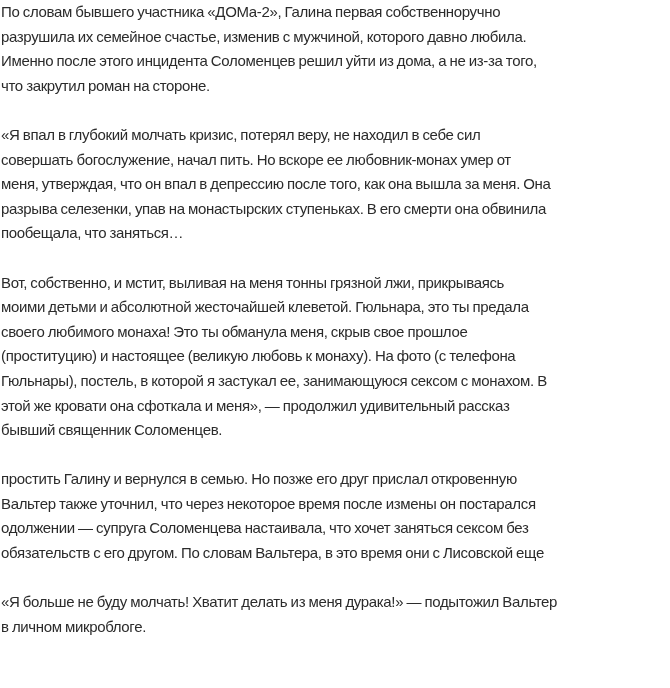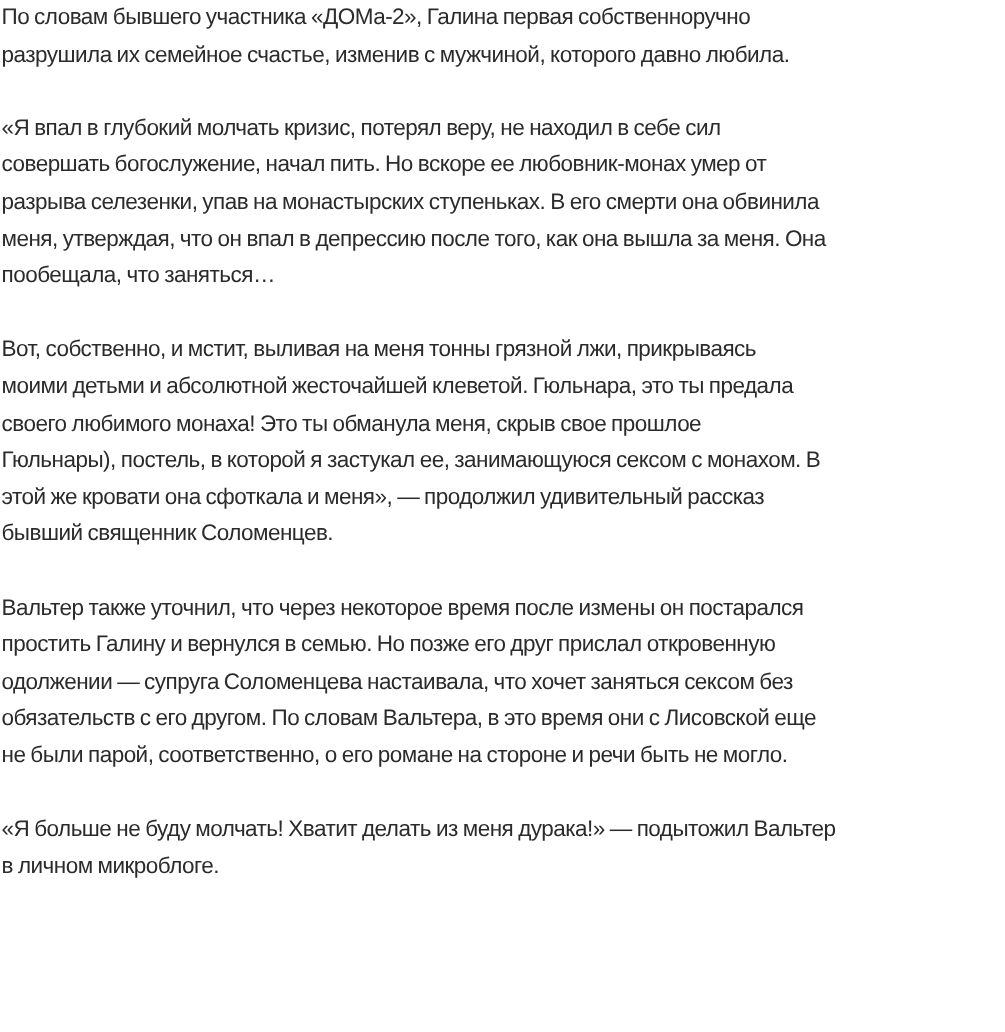--- a/index.html
+++ b/index.html
@@ -25,45 +25,47 @@
   .line { display: block; white-space: nowrap; }
 </style>
 </head>
 <body>
 
 <div class="article">
 
   <p class="para">
     <span class="line">По словам бывшего участника «ДОМа-2», Галина первая собственноручно</span>
     <span class="line">разрушила их семейное счастье, изменив с мужчиной, которого давно любила.</span>
+    <span class="line">Именно после этого инцидента Соломенцев решил уйти из дома, а не из-за того,</span>
+    <span class="line">что закрутил роман на стороне.</span>
   </p>
 
   <p class="para">
     <span class="line">«Я впал в глубокий молчать кризис, потерял веру, не находил в себе сил</span>
     <span class="line">совершать богослужение, начал пить. Но вскоре ее любовник-монах умер от</span>
+    <span class="line">меня, утверждая, что он впал в депрессию после того, как она вышла за меня. Она</span>
     <span class="line">разрыва селезенки, упав на монастырских ступеньках. В его смерти она обвинила</span>
-    <span class="line">меня, утверждая, что он впал в депрессию после того, как она вышла за меня. Она</span>
     <span class="line">пообещала, что заняться…</span>
   </p>
 
   <p class="para">
     <span class="line">Вот, собственно, и мстит, выливая на меня тонны грязной лжи, прикрываясь</span>
     <span class="line">моими детьми и абсолютной жесточайшей клеветой. Гюльнара, это ты предала</span>
     <span class="line">своего любимого монаха! Это ты обманула меня, скрыв свое прошлое</span>
+    <span class="line">(проституцию) и настоящее (великую любовь к монаху). На фото (с телефона</span>
     <span class="line">Гюльнары), постель, в которой я застукал ее, занимающуюся сексом с монахом. В</span>
     <span class="line">этой же кровати она сфоткала и меня», — продолжил удивительный рассказ</span>
     <span class="line">бывший священник Соломенцев.</span>
   </p>
 
   <p class="para">
+    <span class="line">простить Галину и вернулся в семью. Но позже его друг прислал откровенную</span>
     <span class="line">Вальтер также уточнил, что через некоторое время после измены он постарался</span>
-    <span class="line">простить Галину и вернулся в семью. Но позже его друг прислал откровенную</span>
     <span class="line">одолжении — супруга Соломенцева настаивала, что хочет заняться сексом без</span>
     <span class="line">обязательств с его другом. По словам Вальтера, в это время они с Лисовской еще</span>
-    <span class="line">не были парой, соответственно, о его романе на стороне и речи быть не могло.</span>
   </p>
 
   <p class="para">
     <span class="line">«Я больше не буду молчать! Хватит делать из меня дурака!» — подытожил Вальтер</span>
     <span class="line">в личном микроблоге.</span>
   </p>
 
 </div>
 
 </body></html>

